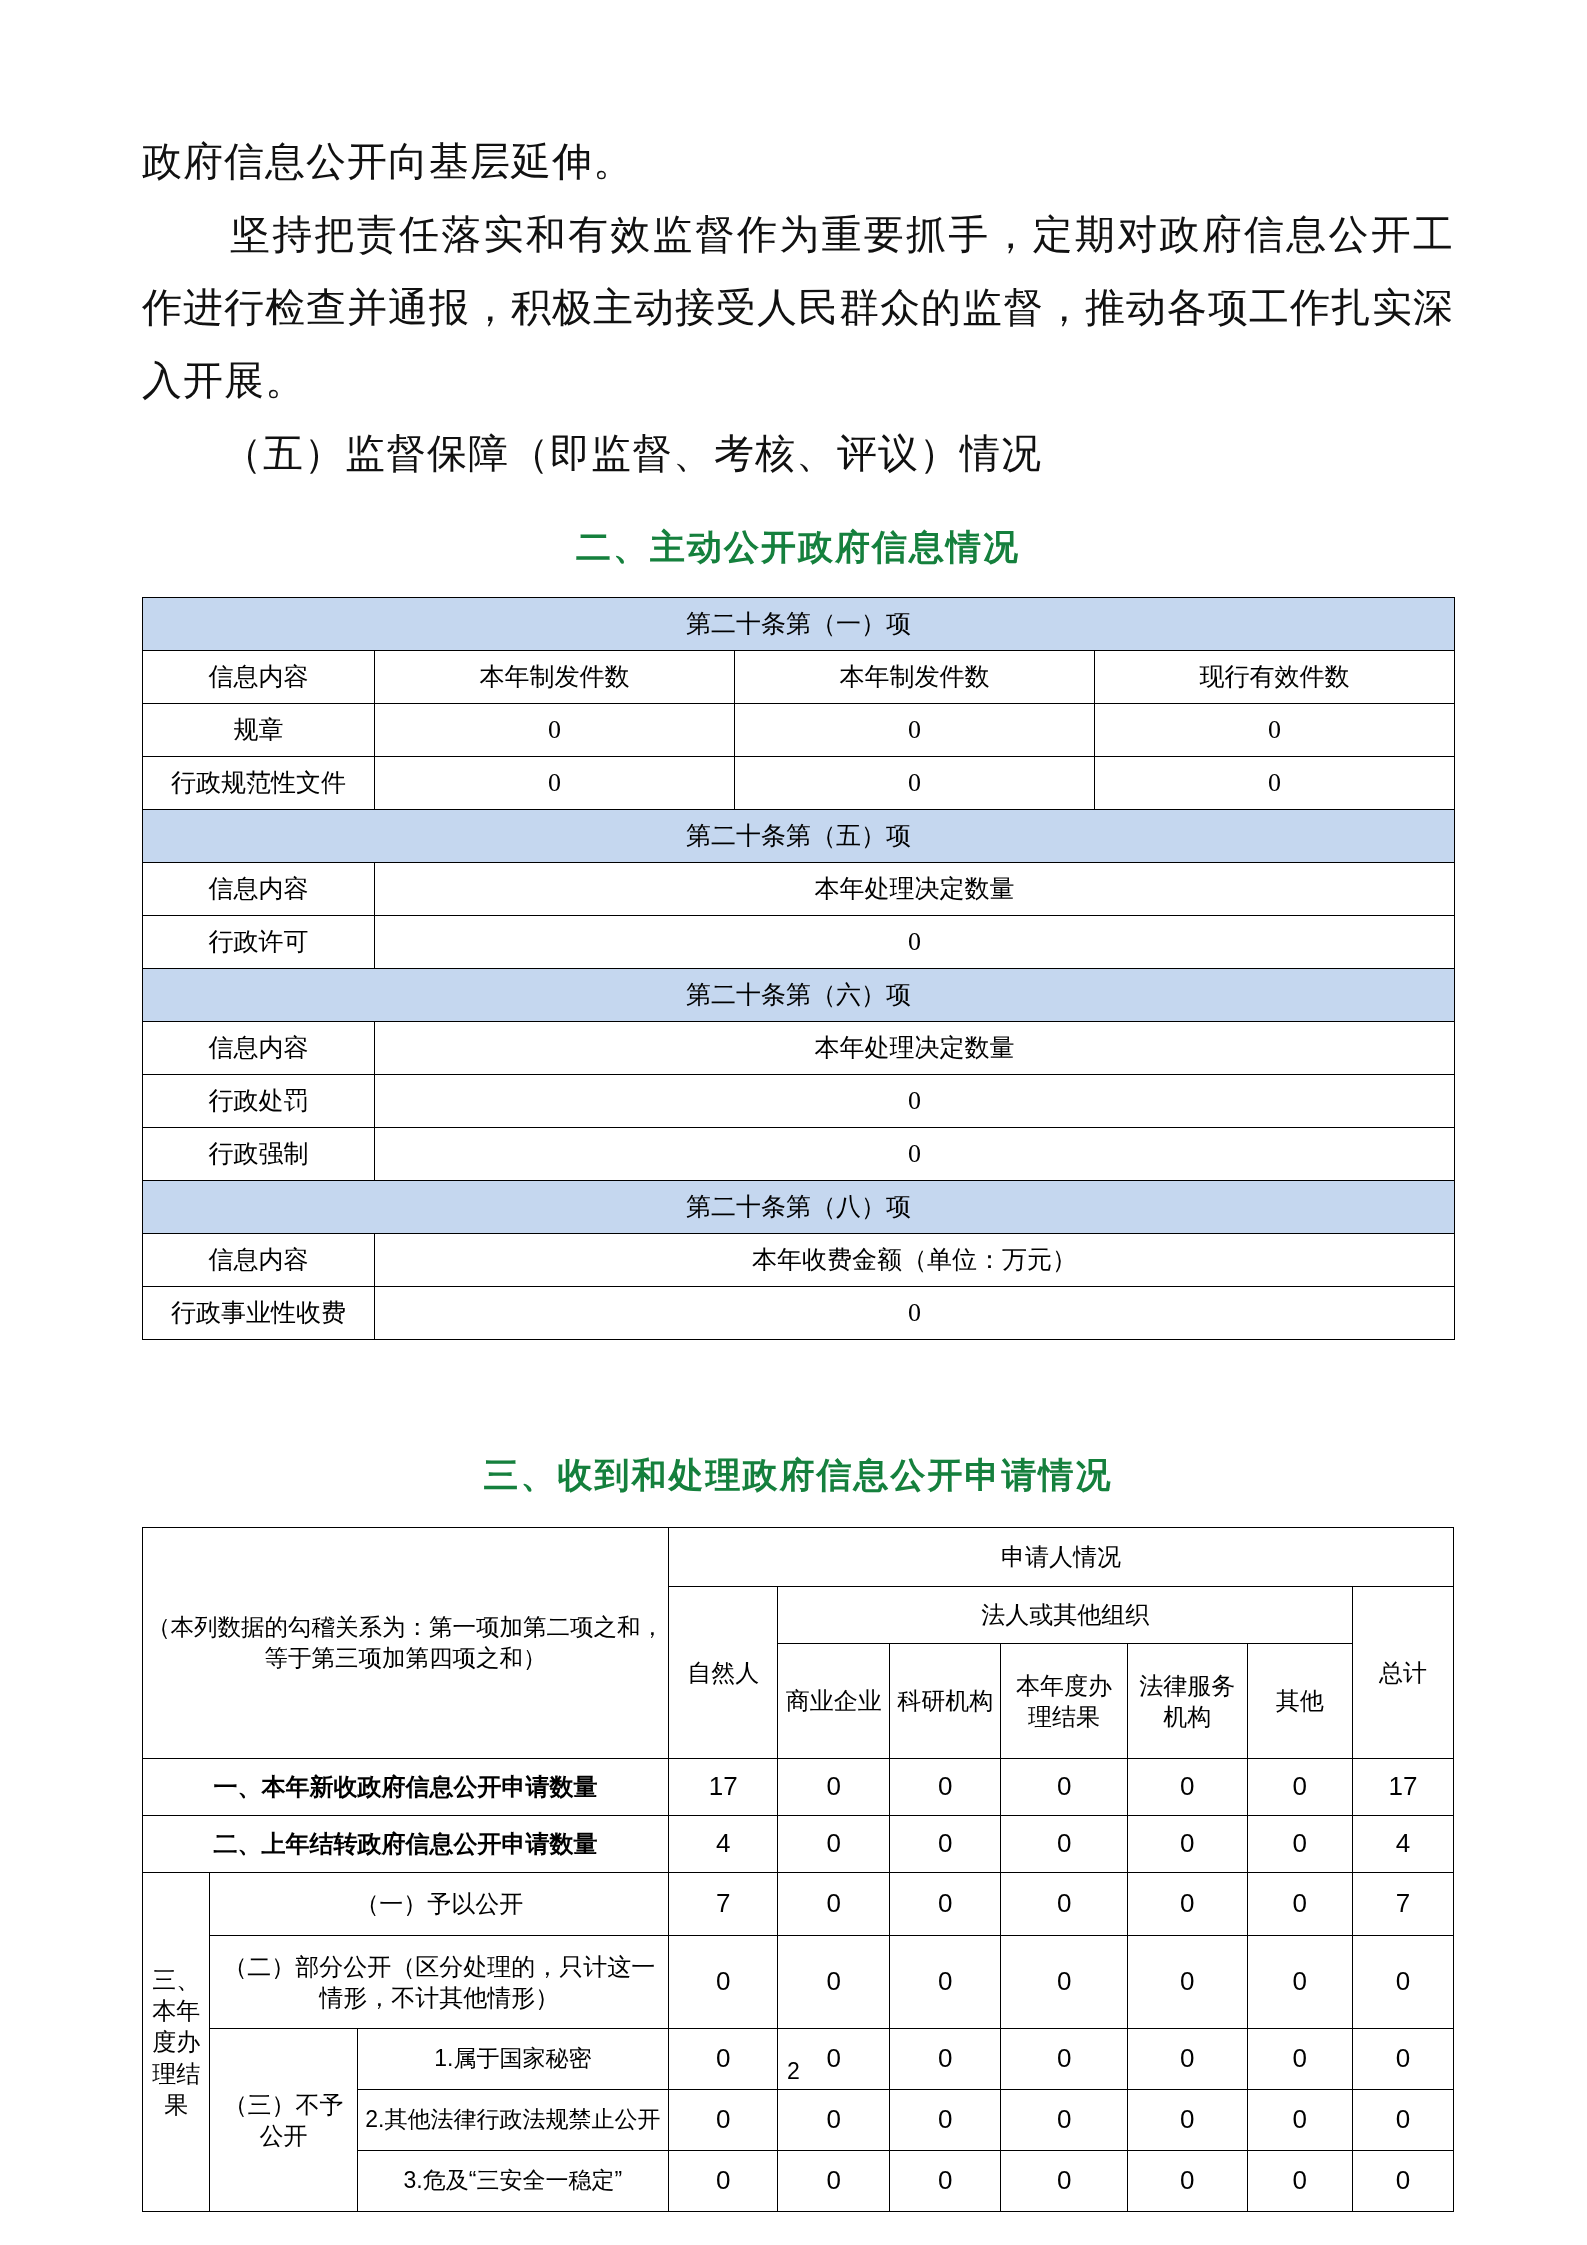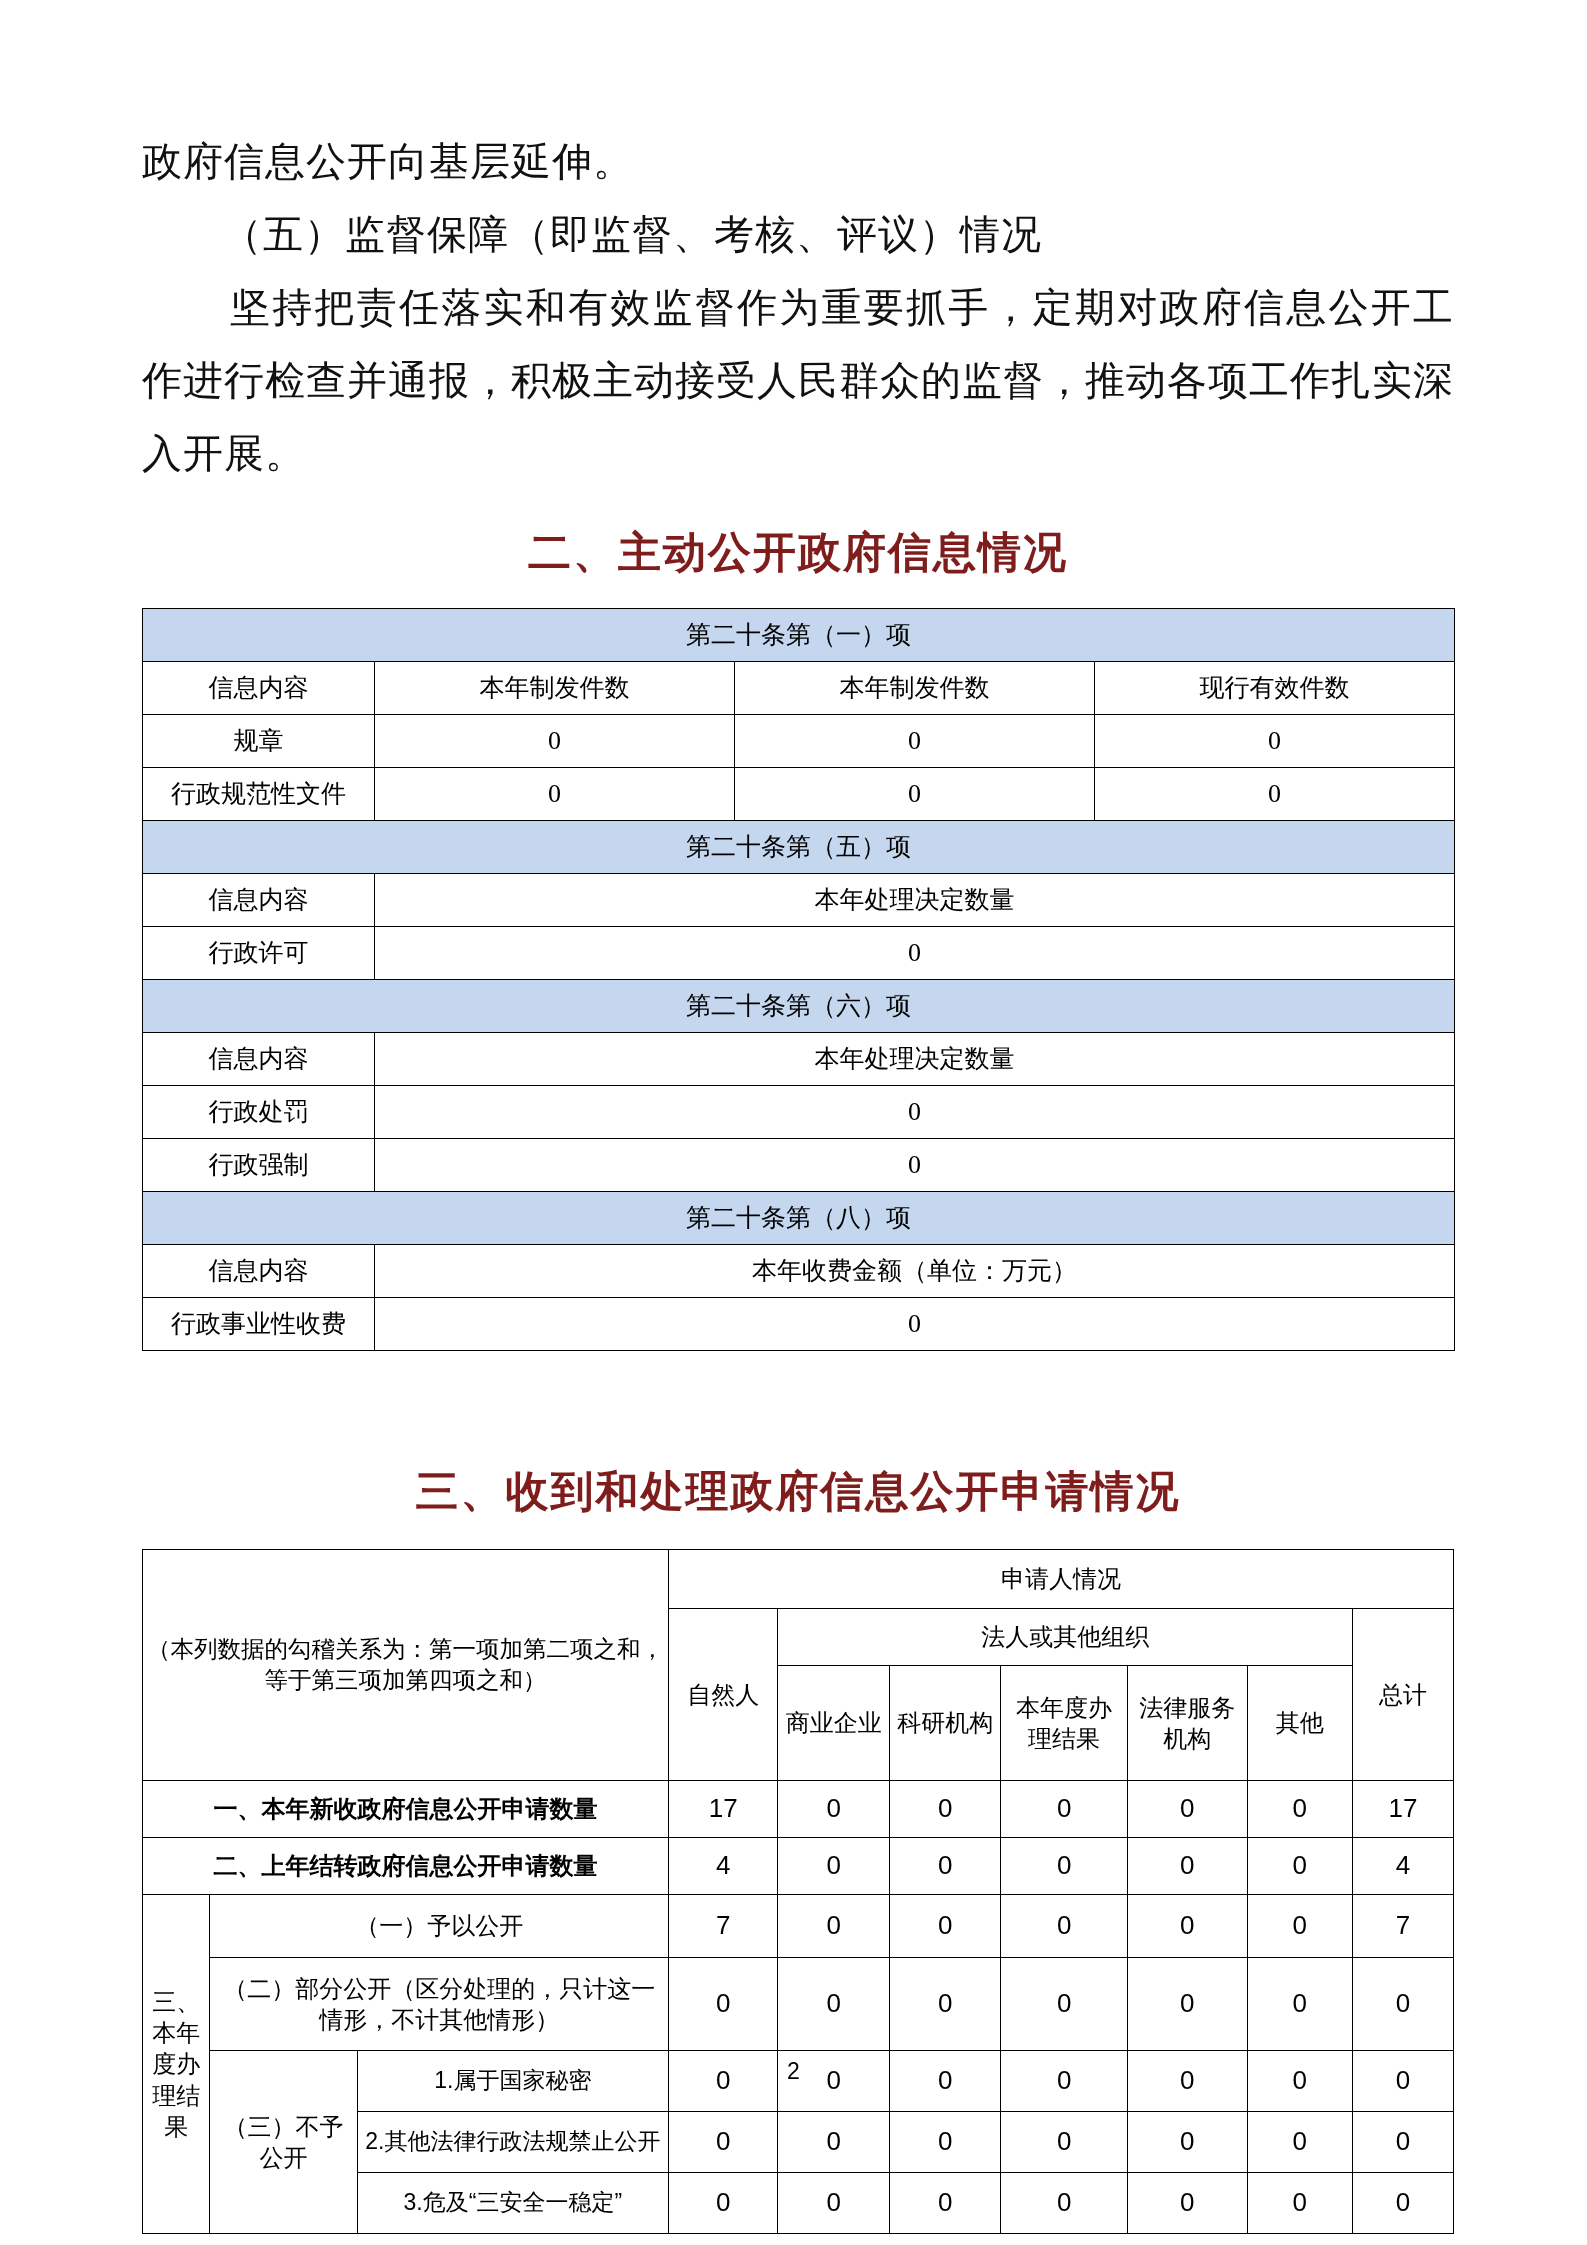--- a/index.html
+++ b/index.html
@@ -35,26 +35,26 @@
     color: #111;
   }
   .para.cont { text-indent: 0; }
   .para.ind1 { text-indent: 80px; }
   .para.ind2 { text-indent: 88px; }
 
   
   .section-heading {
     font-family: "Liberation Sans", "DejaVu Sans", sans-serif;
     font-weight: bold;
-    font-size: 43px;
+    font-size: 35px;
     letter-spacing: 2px;
     text-align: center;
     margin: 0;
     padding: 0;
-    color: #7f1d1d;
+    color: #15803d;
   }
   .h-spacer-top { height: 34px; }
   .h-spacer-bot { height: 26px; }
 
   
   table.doc-table {
     border-collapse: collapse;
     width: 1312px;
     table-layout: fixed;
     font-family: "Liberation Serif", "DejaVu Serif", serif;
@@ -139,22 +139,22 @@
   .gap-between-tables { height: 112px; }
 </style>
 </head>
 <body>
 
 <div class="page">
   <div class="content">
 
     <div>
       <p class="para cont">政府信息公开向基层延伸。</p>
+      <p class="para ind2">坚持把责任落实和有效监督作为重要抓手，定期对政府信息公开工作进行检查并通报，积极主动接受人民群众的监督，推动各项工作扎实深入开展。</p>
       <p class="para ind1">（五）监督保障（即监督、考核、评议）情况</p>
-      <p class="para ind2">坚持把责任落实和有效监督作为重要抓手，定期对政府信息公开工作进行检查并通报，积极主动接受人民群众的监督，推动各项工作扎实深入开展。</p>
     </div>
 
     <div class="h-spacer-top"></div>
 
     <div class="section-heading">二、主动公开政府信息情况</div>
 
     <div class="h-spacer-bot"></div>
 
     <table class="doc-table">
       <colgroup>

